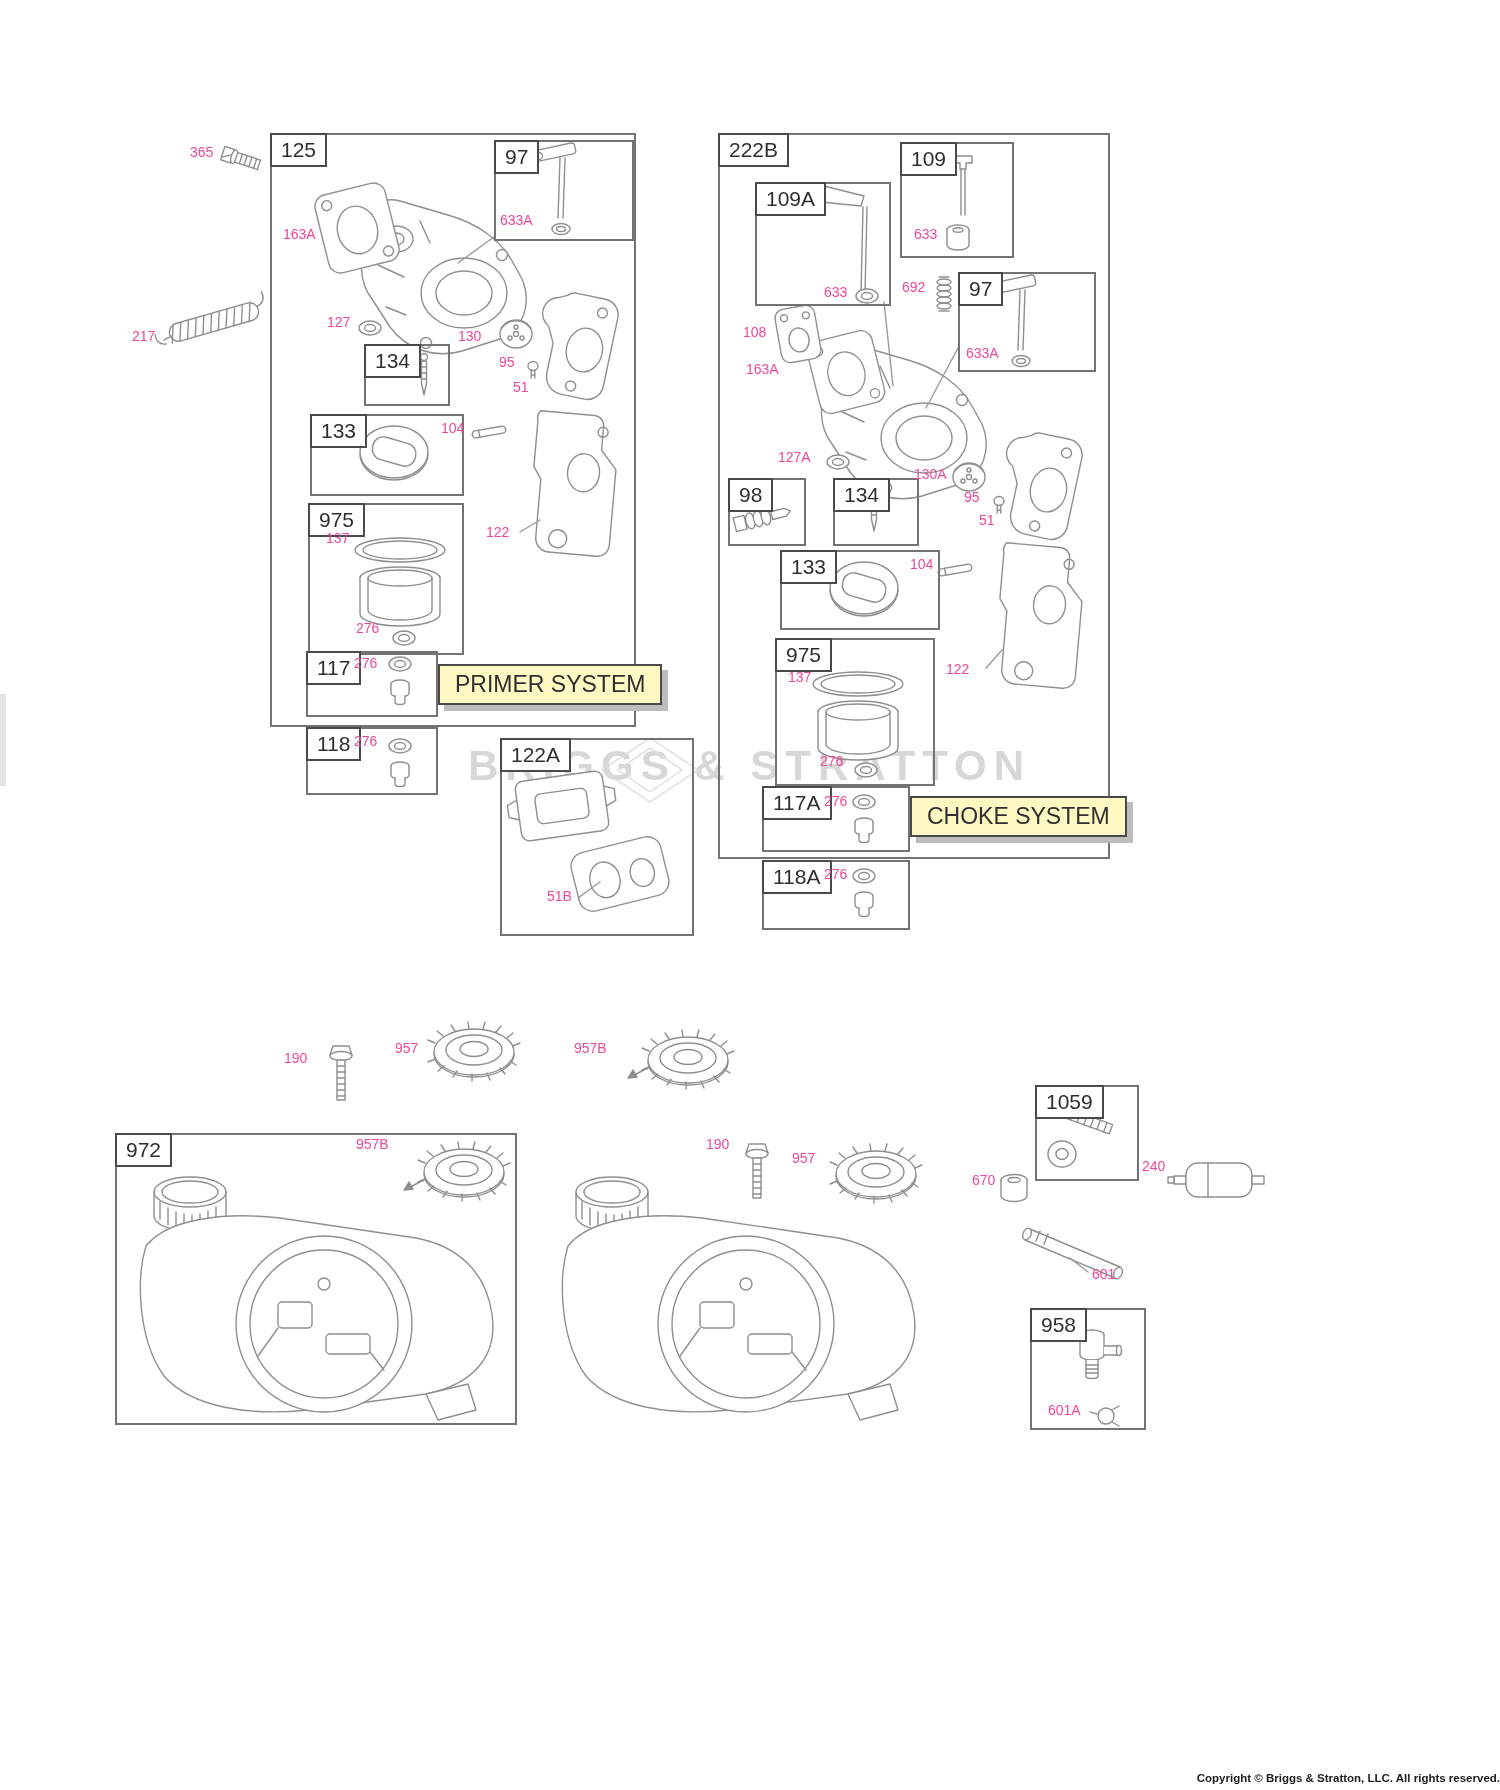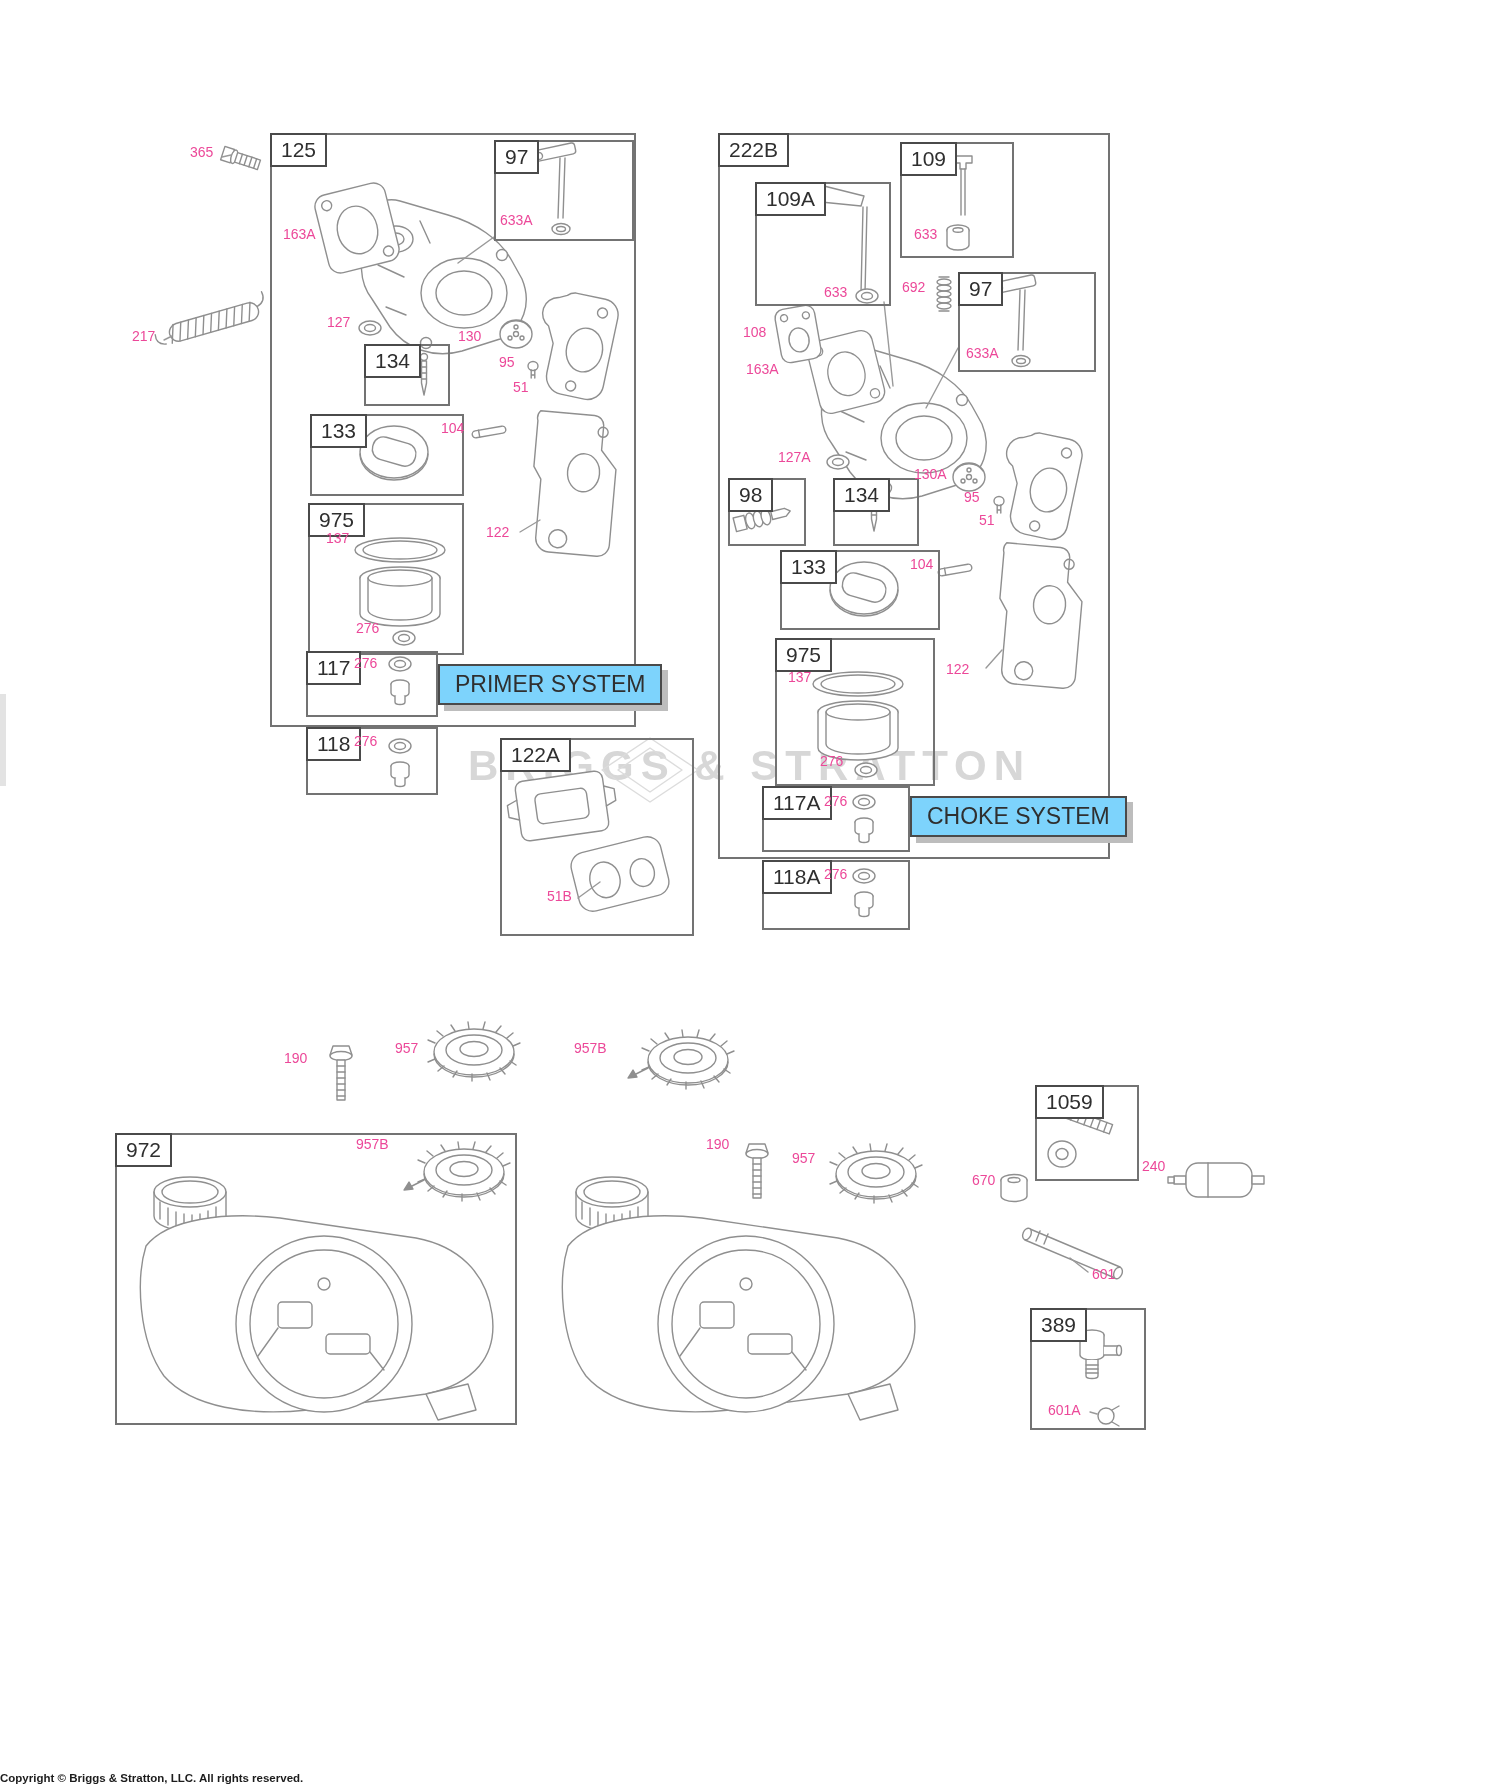--- a/index.html
+++ b/index.html
@@ -5,23 +5,23 @@
   html,body{margin:0;padding:0;background:#fff}
   .stage{position:relative;width:1500px;height:1790px;background:#fff;
          font-family:"Liberation Sans",sans-serif;color:#2f2f2f;overflow:hidden}
   .watermark{position:absolute;left:468px;top:742px;z-index:0;font-size:42px;font-weight:bold;
              letter-spacing:7px;color:#d7d7d7;white-space:nowrap}
   svg.art{position:absolute;left:0;top:0;z-index:1}
   .gbox{position:absolute;border:2px solid #737373;z-index:2;background:transparent}
   .numtag{position:absolute;left:-2px;top:-2px;border:2px solid #4a4a4a;background:#fff;
           padding:2px 9px;font-size:21px;line-height:1.25;color:#2f2f2f;white-space:nowrap}
   .plabel{position:absolute;font-size:14px;line-height:1.2;white-space:nowrap;z-index:3;color:#ec4899}
-  .sysbox{position:absolute;border:2px solid #4a4a4a;background:#7dd3fc;z-index:3;
+  .sysbox{position:absolute;border:2px solid #4a4a4a;background:#fef9c3;z-index:3;
           box-shadow:6px 6px 0 #bdbdbd;font-size:23px;padding:5px 15px;white-space:nowrap}
-  .copyright{position:absolute;left:0;bottom:6px;width:100%;text-align:left;
+  .copyright{position:absolute;left:0;bottom:6px;width:100%;text-align:right;
              font-size:11.5px;font-weight:bold;color:#1c1c1c;z-index:3}
 </style>
 </head>
 <body>
 
 <div class="stage">
 
   <div class="watermark">BRIGGS &amp; STRATTON</div>
 
   <svg class="art" width="1500" height="1790" viewBox="0 0 1500 1790">
@@ -444,21 +444,21 @@
     <div class="numtag">118A</div>
     </div>
 
   <div class="gbox" style="left:115px;top:1133px;width:398px;height:288px">
     <div class="numtag">972</div>
     </div>
   <div class="gbox" style="left:1035px;top:1085px;width:100px;height:92px">
     <div class="numtag">1059</div>
     </div>
   <div class="gbox" style="left:1030px;top:1308px;width:112px;height:118px">
-    <div class="numtag">389</div>
+    <div class="numtag">958</div>
     </div>
 
   <div class="sysbox" style="left:438px;top:664px">PRIMER SYSTEM</div>
   <div class="sysbox" style="left:910px;top:796px">CHOKE SYSTEM</div>
 
   <div class="plabel" style="left:190px;top:144px">365</div>
   <div class="plabel" style="left:283px;top:226px">163A</div>
   <div class="plabel" style="left:132px;top:328px">217</div>
   <div class="plabel" style="left:327px;top:314px">127</div>
   <div class="plabel" style="left:458px;top:328px">130</div>

